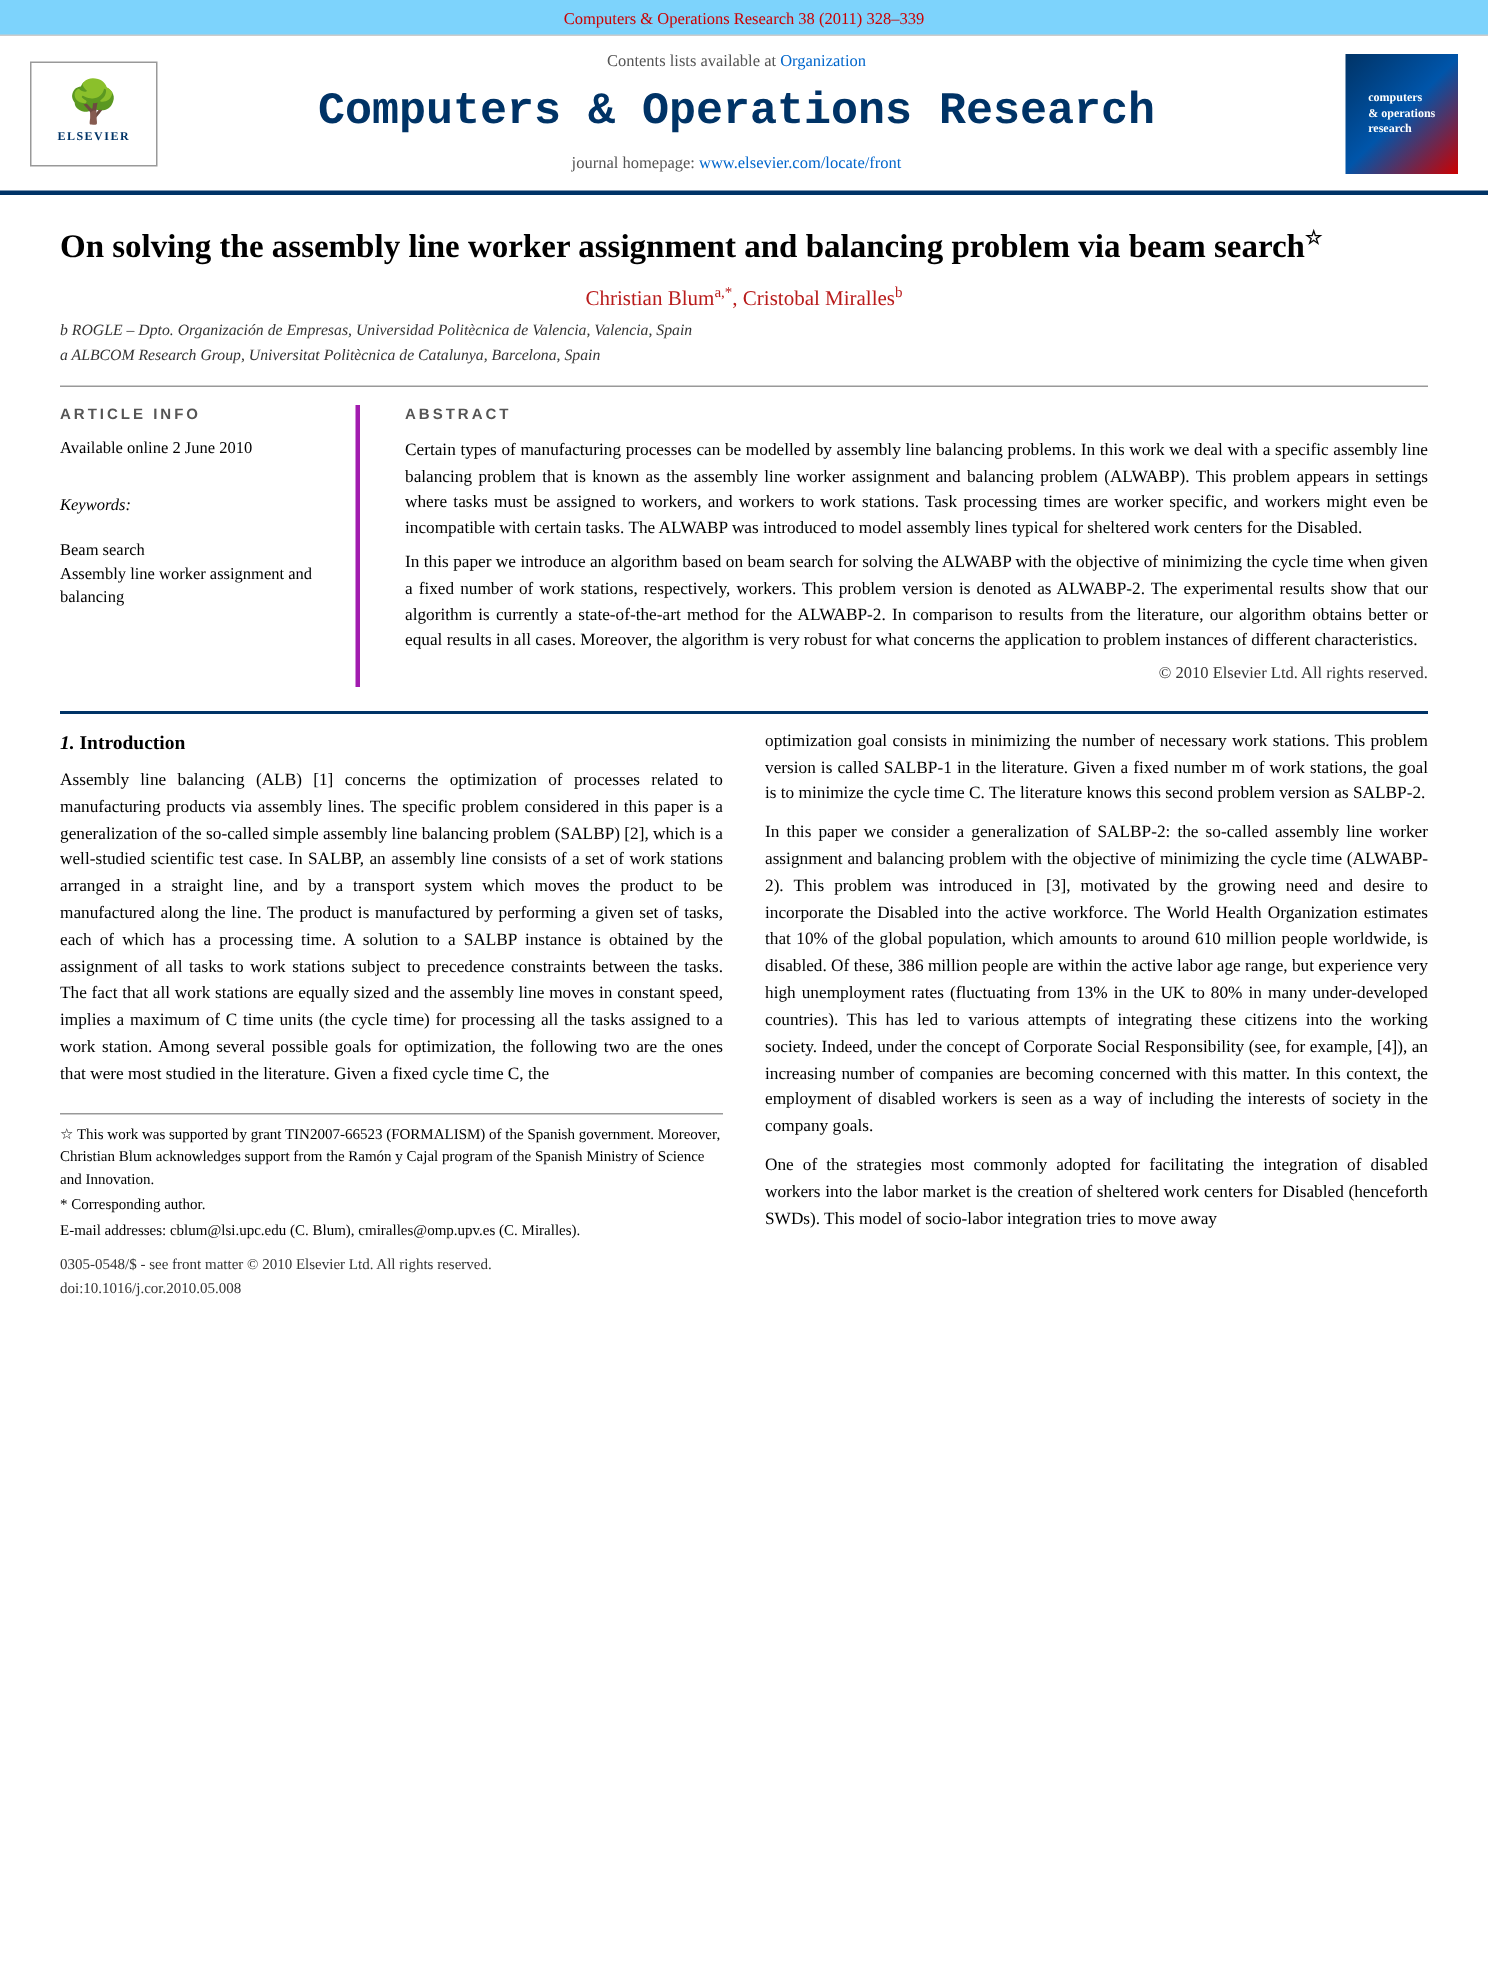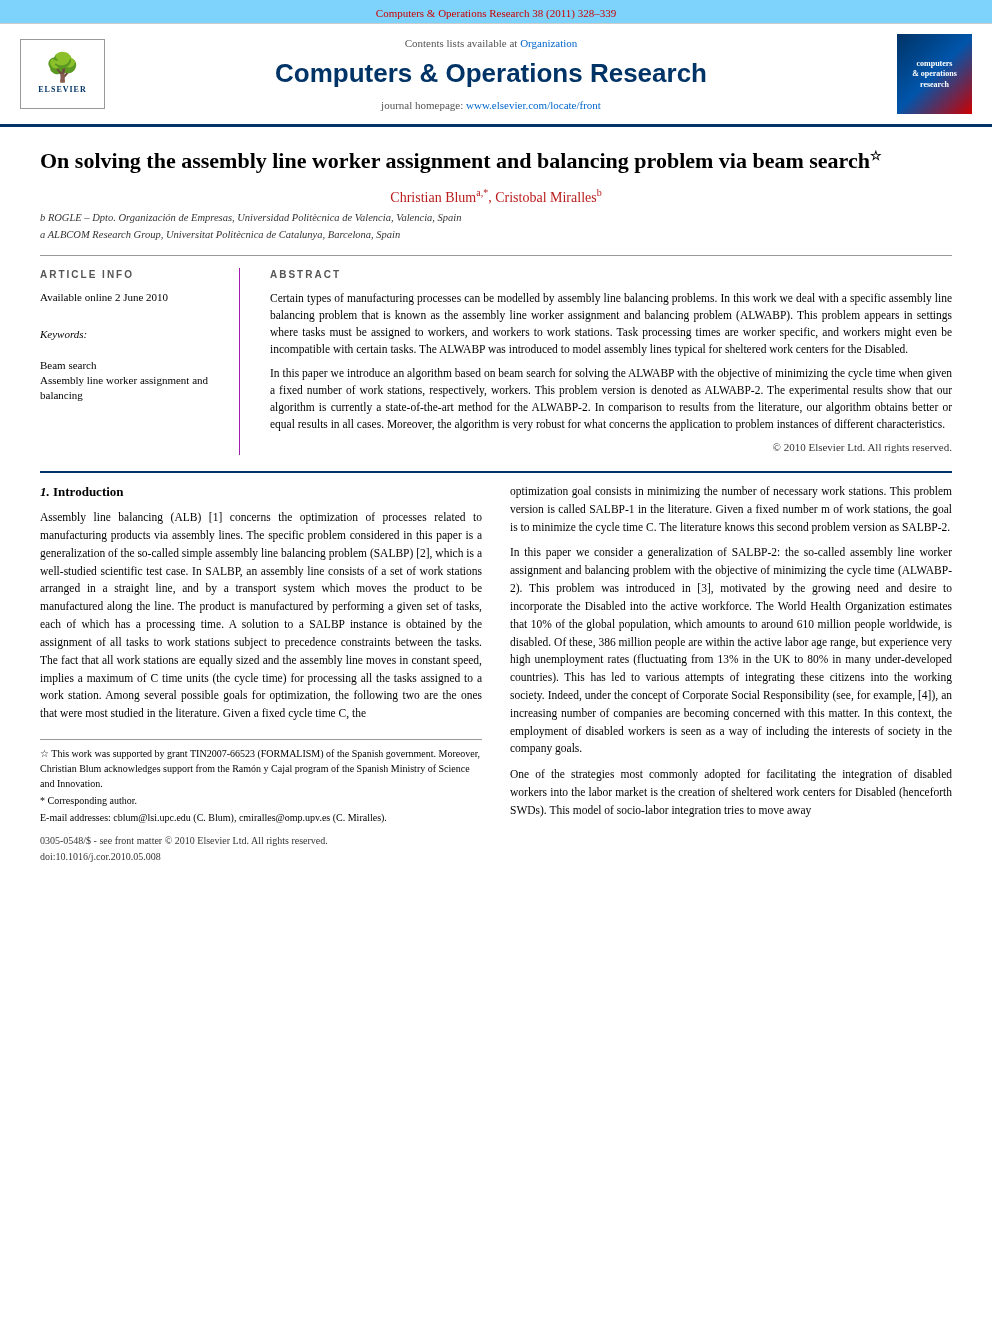--- a/index.html
+++ b/index.html
@@ -63,24 +63,24 @@
     .contents-line {
       font-size: 11px;
       color: #555;
       margin-bottom: 4px;
     }
     .sciencedirect-link {
       color: #0066cc;
       text-decoration: none;
     }
     .journal-main-title {
-      font-size: 26px;
+      font-size: 30px;
       font-weight: bold;
       color: #003366;
-      font-family: Liberation Sans, sans-serif;
+      font-family: Liberation Mono, monospace;
       margin-bottom: 6px;
     }
     .homepage-line {
       font-size: 11px;
       color: #555;
     }
     .homepage-link {
       color: #0066cc;
       text-decoration: none;
     }
@@ -89,21 +89,21 @@
       height: 80px;
       background: linear-gradient(135deg, #003366 0%, #0055aa 50%, #cc0000 100%);
       flex-shrink: 0;
       margin-left: 20px;
       display: flex;
       flex-direction: column;
       align-items: center;
       justify-content: center;
       color: #fff;
       font-size: 7px;
-      text-align: center;
+      text-align: left;
       padding: 4px;
     }
     
     .article-content {
       padding: 20px 40px 20px 40px;
     }
     .article-title {
       font-size: 22px;
       font-weight: bold;
       line-height: 1.3;
@@ -135,21 +135,21 @@
     }
     
     .article-meta {
       display: flex;
       gap: 30px;
       margin-bottom: 16px;
     }
     .article-info {
       width: 200px;
       flex-shrink: 0;
-      border-right: 1px solid #a21caf;
+      border-right: 3px solid #a21caf;
       padding-right: 20px;
     }
     .section-label {
       font-size: 10px;
       letter-spacing: 2px;
       color: #555;
       font-family: Arial, sans-serif;
       margin-bottom: 8px;
       font-weight: bold;
     }

